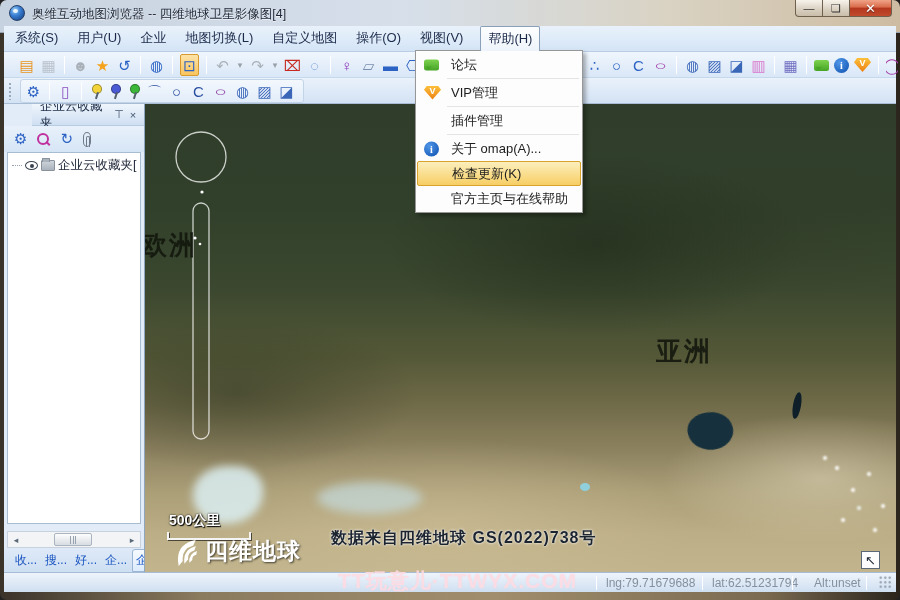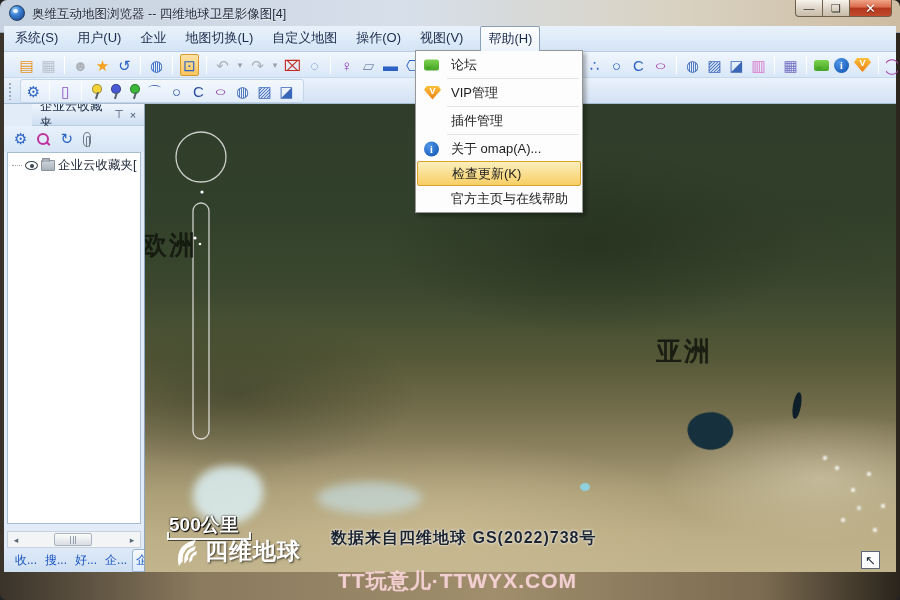--- a/index.html
+++ b/index.html
@@ -103,21 +103,21 @@
   .lbl-europe { left:-4px; top:124px; }
   .lbl-asia { left:511px; top:230px; }
   .draw-overlay { position:absolute; left:0; top:0; }
   .lake1 { position:absolute; left:543px; top:308px; width:45px; height:38px; background:#16313d; border-radius:46% 60% 50% 62%; transform:rotate(-14deg); filter:blur(.6px); }
   .lake2 { position:absolute; left:648px; top:288px; width:8px; height:27px; background:#0f1f29; border-radius:50%; transform:rotate(10deg); }
   .lake3 { position:absolute; left:435px; top:379px; width:10px; height:8px; background:#8fd0dc; border-radius:50%; filter:blur(.5px); }
   .lake4 { position:absolute; left:48px; top:362px; width:70px; height:58px; background:rgba(218,238,242,.85); border-radius:50% 42% 55% 48%; filter:blur(4px); }
   .lake5 { position:absolute; left:172px; top:378px; width:105px; height:32px; background:rgba(198,226,236,.6); border-radius:50%; filter:blur(5px); }
   .snow { position:absolute; left:678px; top:352px; width:4px; height:4px; background:#fff; border-radius:50%; filter:blur(.8px);
     box-shadow:12px 10px 0 #fff,28px 32px 0 #fff,44px 16px 0 #fff,58px 48px 0 #fff,18px 62px 0 #fff,50px 72px 0 #fff,34px 50px 0 #eef4f0; }
-  .scale-text { position:absolute; left:24px; top:408px; font-size:19px; font-weight:bold; color:#fff; text-shadow:0 0 2px #000,1px 1px 1px #000; }
+  .scale-text { position:absolute; left:24px; top:408px; font-size:14px; font-weight:bold; color:#fff; text-shadow:0 0 2px #000,1px 1px 1px #000; }
   .scale-bracket { position:absolute; left:22px; top:428px; width:84px; height:8px;
     border-left:2px solid #f4f4f4; border-right:2px solid #f4f4f4; border-bottom:2px solid #f4f4f4; filter:drop-shadow(1px 1px 0 rgba(0,0,0,.6)); }
   .provider { position:absolute; left:28px; top:432px; display:flex; align-items:center; gap:4px; }
   .provider-name { font-size:23px; font-weight:bold; color:#fff; text-shadow:1px 1px 2px rgba(0,0,0,.65); letter-spacing:1px; }
   .attribution { position:absolute; left:186px; top:424px; font-size:16px; font-weight:bold; color:#1c2430;
     text-shadow:0 0 3px rgba(255,255,255,.95),0 0 1px rgba(255,255,255,.9); letter-spacing:1px;text-align:center; }
   .nav-arrow { position:absolute; right:16px; bottom:3px; width:19px; height:18px; background:#fdfdfd; border:1px solid #5a6878;
     font-size:13px; color:#1a2430; display:flex; align-items:center; justify-content:center; }
   
   .dropdown { position:absolute; left:415px; top:50px; width:168px; background:#fdfdfd; border:1px solid #979797;
@@ -333,16 +333,26 @@
       <span>关于 omap(A)...</span>
     </div>
     <div class="dd-item hl">
       <span>检查更新(K)</span>
     </div>
     <div class="dd-item">
       <span>官方主页与在线帮助</span>
     </div>
   </div>
 
+  <div class="statusbar">
+    <i class="st-sep" style="left:592px"></i>
+    <span class="st-text" style="left:602px">lng:79.71679688</span>
+    <i class="st-sep" style="left:698px"></i>
+    <span class="st-text" style="left:708px">lat:62.51231794</span>
+    <i class="st-sep" style="left:788px"></i>
+    <span class="st-text" style="left:810px">Alt:unset</span>
+    <i class="st-sep" style="left:862px"></i>
+    <span class="grip"></span>
+  </div>
 
   <div class="watermark">TT玩意儿·TTWYX.COM</div>
 
 </div>
 
 </body></html>

